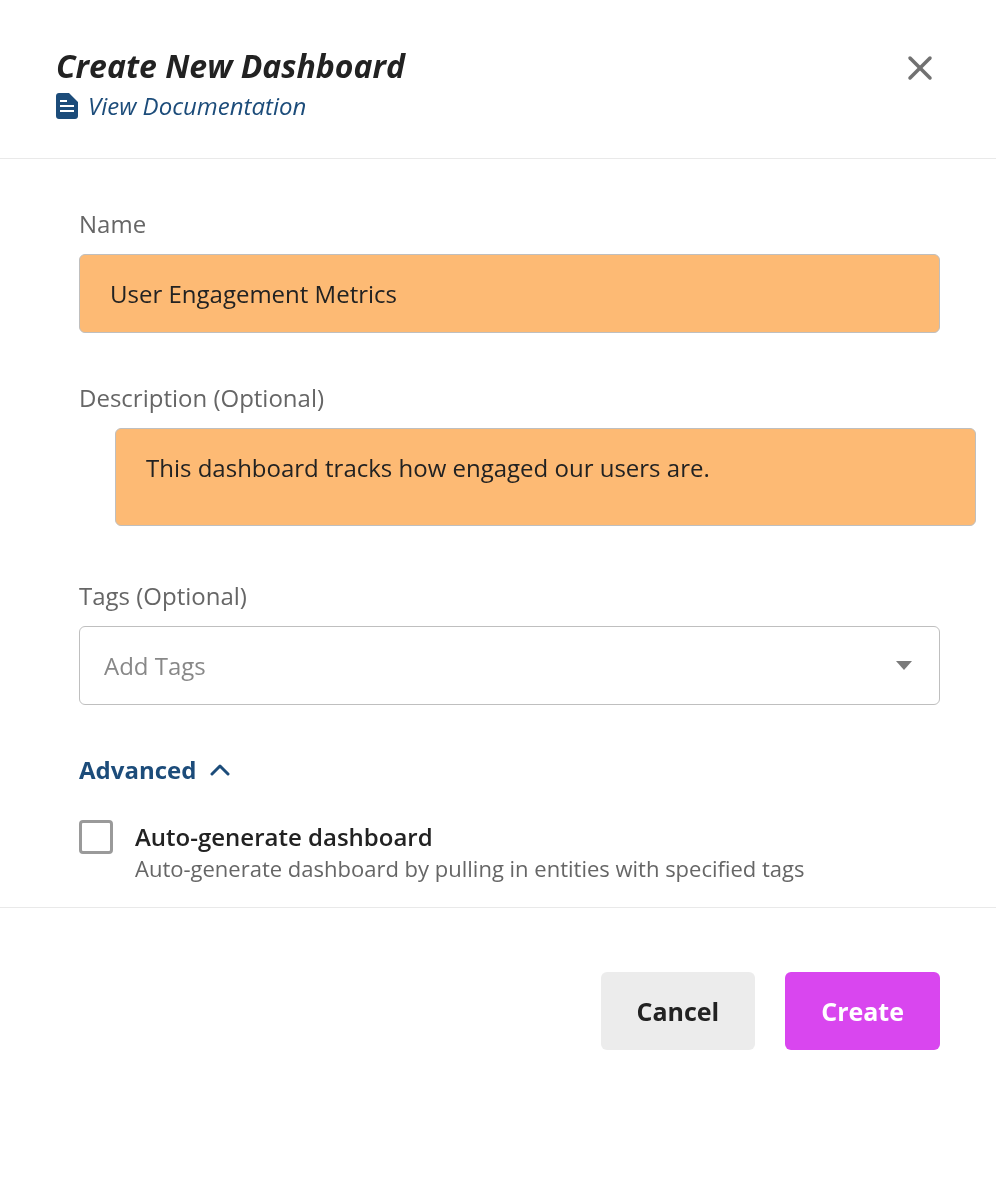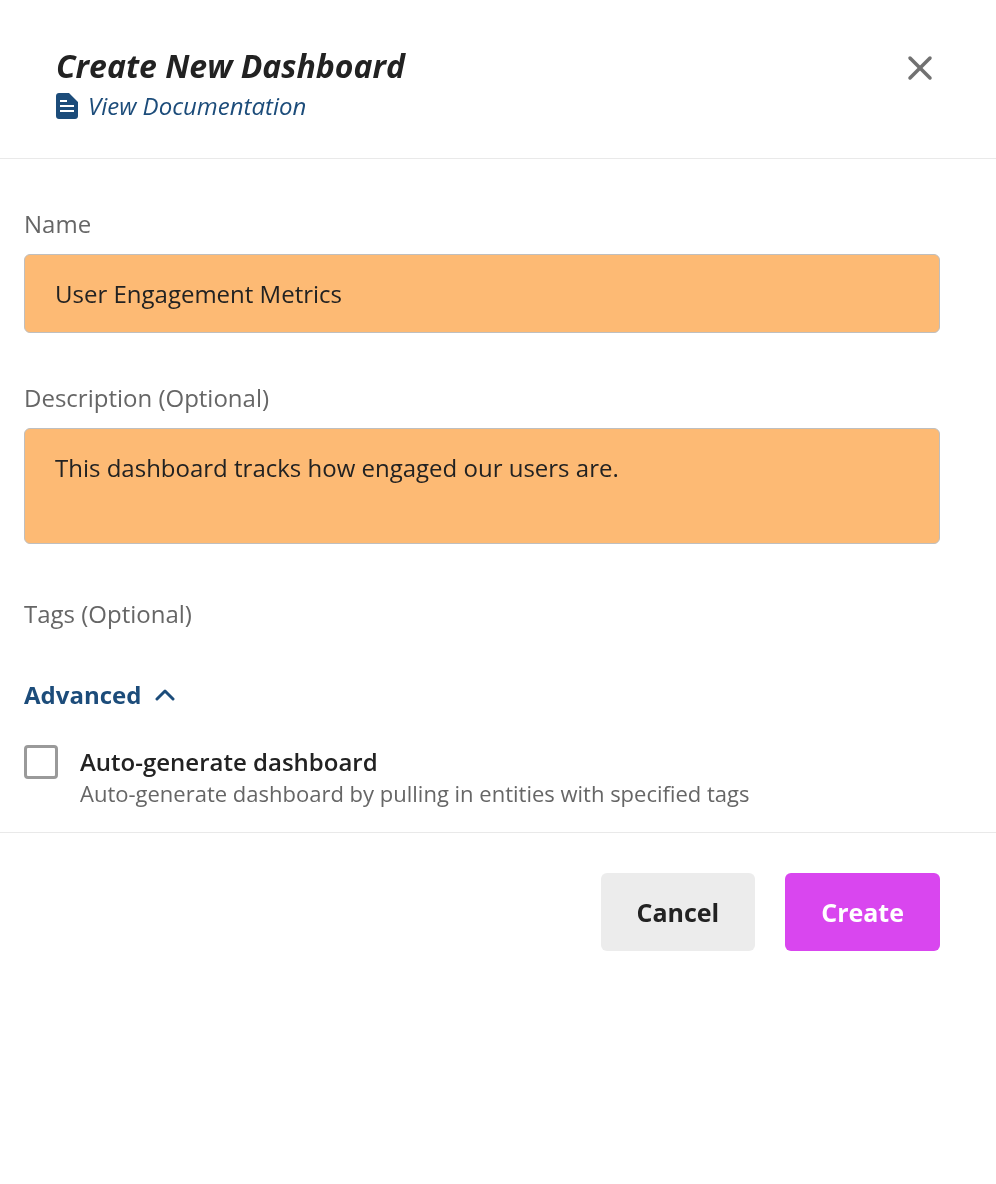--- a/index.html
+++ b/index.html
@@ -50,21 +50,21 @@
     border: none;
     padding: 6px;
     cursor: pointer;
     color: #717171;
     display: flex;
     align-items: center;
     justify-content: center;
   }
 
   .modal-body {
-    padding: 48px 56px 24px 24px;
+    padding: 48px 56px 24px 79px;
   }
   .field {
     margin-bottom: 48px;
   }
   .field-label {
     font-size: 24px;
     font-weight: 500;
     color: #666;
     margin-bottom: 14px;
     display: block;
@@ -75,22 +75,23 @@
     border-radius: 6px;
     padding: 22px 30px;
     font-size: 24px;
     font-family: inherit;
     color: #222;
     outline: none;
     background: #fdba74;
   }
   .textarea-input {
     resize: none;
-    height: 116px;
+    height: 98px;
     line-height: 1.45;
+    margin-left: 36px;
   }
   .select-wrap {
     display: flex;
     align-items: center;
     justify-content: space-between;
     border: 1px solid #bfbfbf;
     border-radius: 6px;
     padding: 22px 26px 22px 24px;
     font-size: 24px;
     color: #888;
@@ -142,21 +143,21 @@
     color: #222;
   }
   .adv-desc {
     font-size: 22px;
     font-weight: 400;
     color: #666;
   }
 
   .modal-footer {
     border-top: 1px solid #e9e9e9;
-    padding: 40px 56px;
+    padding: 64px 56px;
     display: flex;
     justify-content: flex-end;
     gap: 30px;
   }
   .btn {
     font-size: 25px;
     font-weight: 700;
     border: none;
     border-radius: 6px;
     padding: 22px 36px;
@@ -204,20 +205,28 @@
     <input class="text-input" type="text" value="User Engagement Metrics" style="">
   </div>
 
   <div class="field">
     <label class="field-label">Description (Optional)</label>
     <textarea class="textarea-input" style="">This dashboard tracks how engaged our users are.</textarea>
   </div>
 
   <div class="field">
     <label class="field-label">Tags (Optional)</label>
+    <div class="select-wrap">
+      <span>Add Tags</span>
+      <span class="caret">
+        <svg width="18" height="12" viewBox="0 0 18 12" fill="#7a7a7a">
+          <path d="M1 1 L9 10 L17 1 Z"></path>
+        </svg>
+      </span>
+    </div>
   </div>
 
   <button class="advanced-toggle">
     <span>Advanced</span>
     <span class="chev">
       <svg width="20" height="12" viewBox="0 0 20 12" fill="none" stroke="#1c4c7a" stroke-width="3" stroke-linecap="round" stroke-linejoin="round">
         <polyline points="2,10 10,2 18,10"></polyline>
       </svg>
     </span>
   </button>

